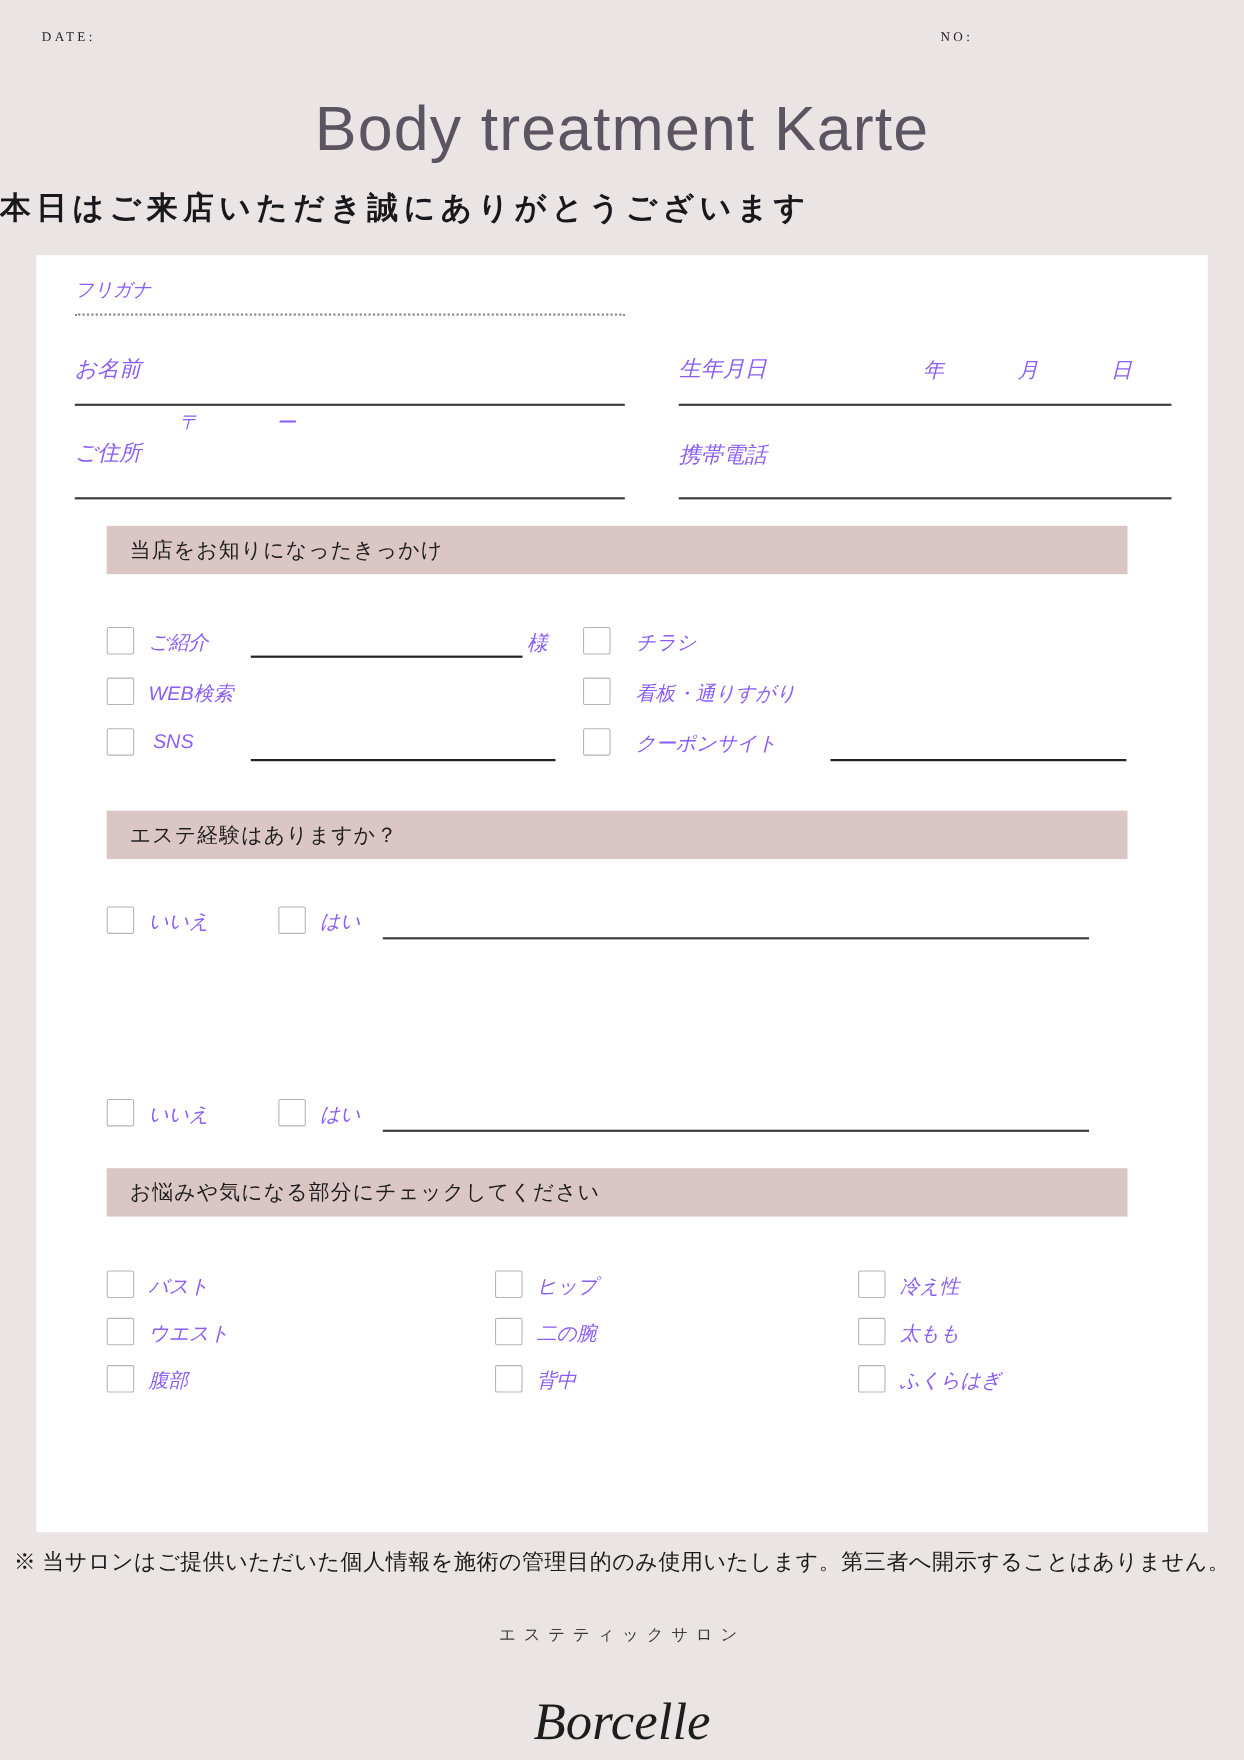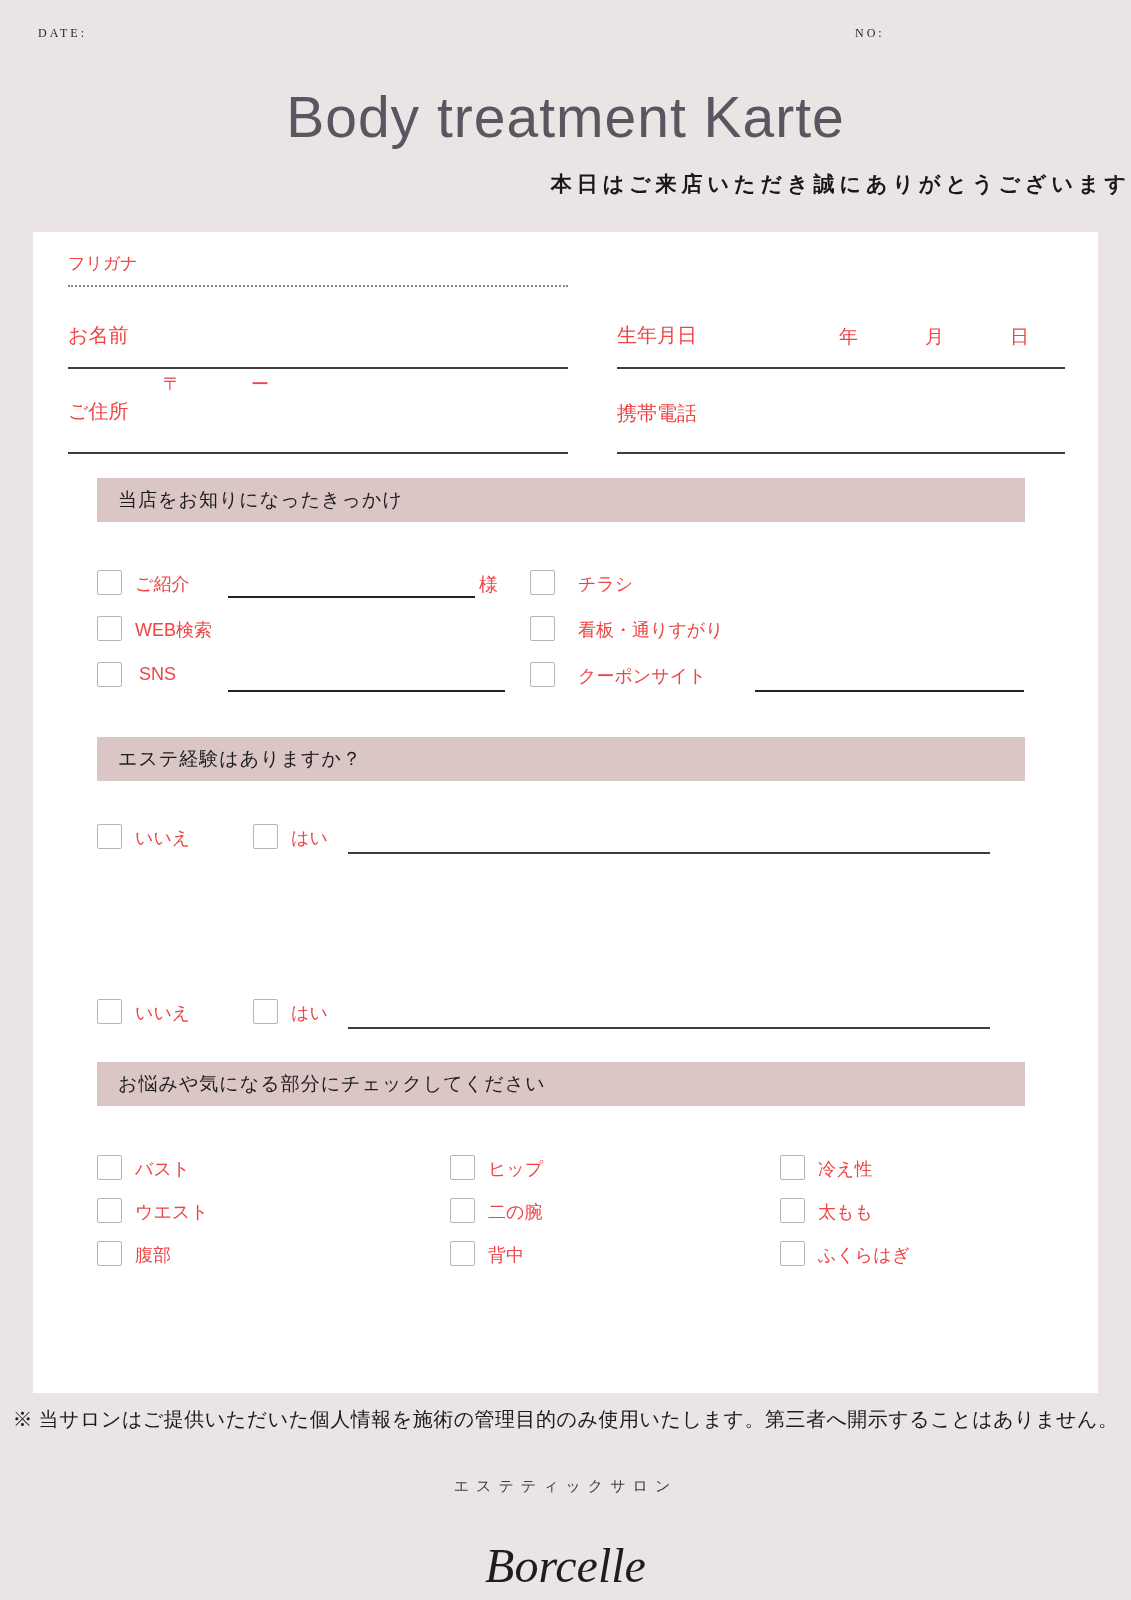--- a/index.html
+++ b/index.html
@@ -3,24 +3,24 @@
 <meta charset="utf-8">
 <style>
   html,body{margin:0;padding:0;}
   body{width:1131px;height:1600px;overflow:hidden;background:#ebe4e4;}
   .page{position:relative;width:1131px;height:1600px;background:#ebe4e4;
         font-family:"Liberation Sans",sans-serif;color:#1e1e1e;}
   .corner{position:absolute;top:26px;font-family:"Liberation Serif",serif;
           font-size:12px;letter-spacing:3px;color:#26262c;}
   .title{position:absolute;left:0;right:0;top:84px;margin:0;text-align:center;
          font-size:57px;font-weight:400;color:#5a5561;letter-spacing:1px;}
-  .subtitle{position:absolute;left:0;right:0;top:170px;text-align:right;
-            font-size:21px;font-weight:600;letter-spacing:5px;color:#17171c;}
+  .subtitle{position:absolute;left:0;right:0;top:170px;text-align:left;
+            font-size:28px;font-weight:600;letter-spacing:5px;color:#17171c;}
   .card{position:absolute;left:33px;top:232px;width:1065px;height:1161px;background:#ffffff;}
-  .label{position:absolute;white-space:nowrap;color:#ef4444;}
+  .label{position:absolute;white-space:nowrap;color:#8b5cf6;font-style:italic;}
   .lab20{font-size:20px;}
   .lab19{font-size:19px;}
   .lab18{font-size:18px;}
   .lab17{font-size:17px;}
   .hline{position:absolute;height:0;border-top:2.5px solid #3d3d3d;}
   .thinline{position:absolute;height:0;border-top:2px solid #222222;}
   .dotline{position:absolute;height:0;border-top:2px dotted #888888;}
   .bar{position:absolute;left:64px;width:928px;height:44px;background:#dbc6c6;
        display:flex;align-items:center;padding-left:21px;box-sizing:border-box;
        font-size:19px;color:#1d1d1d;letter-spacing:1px;}

